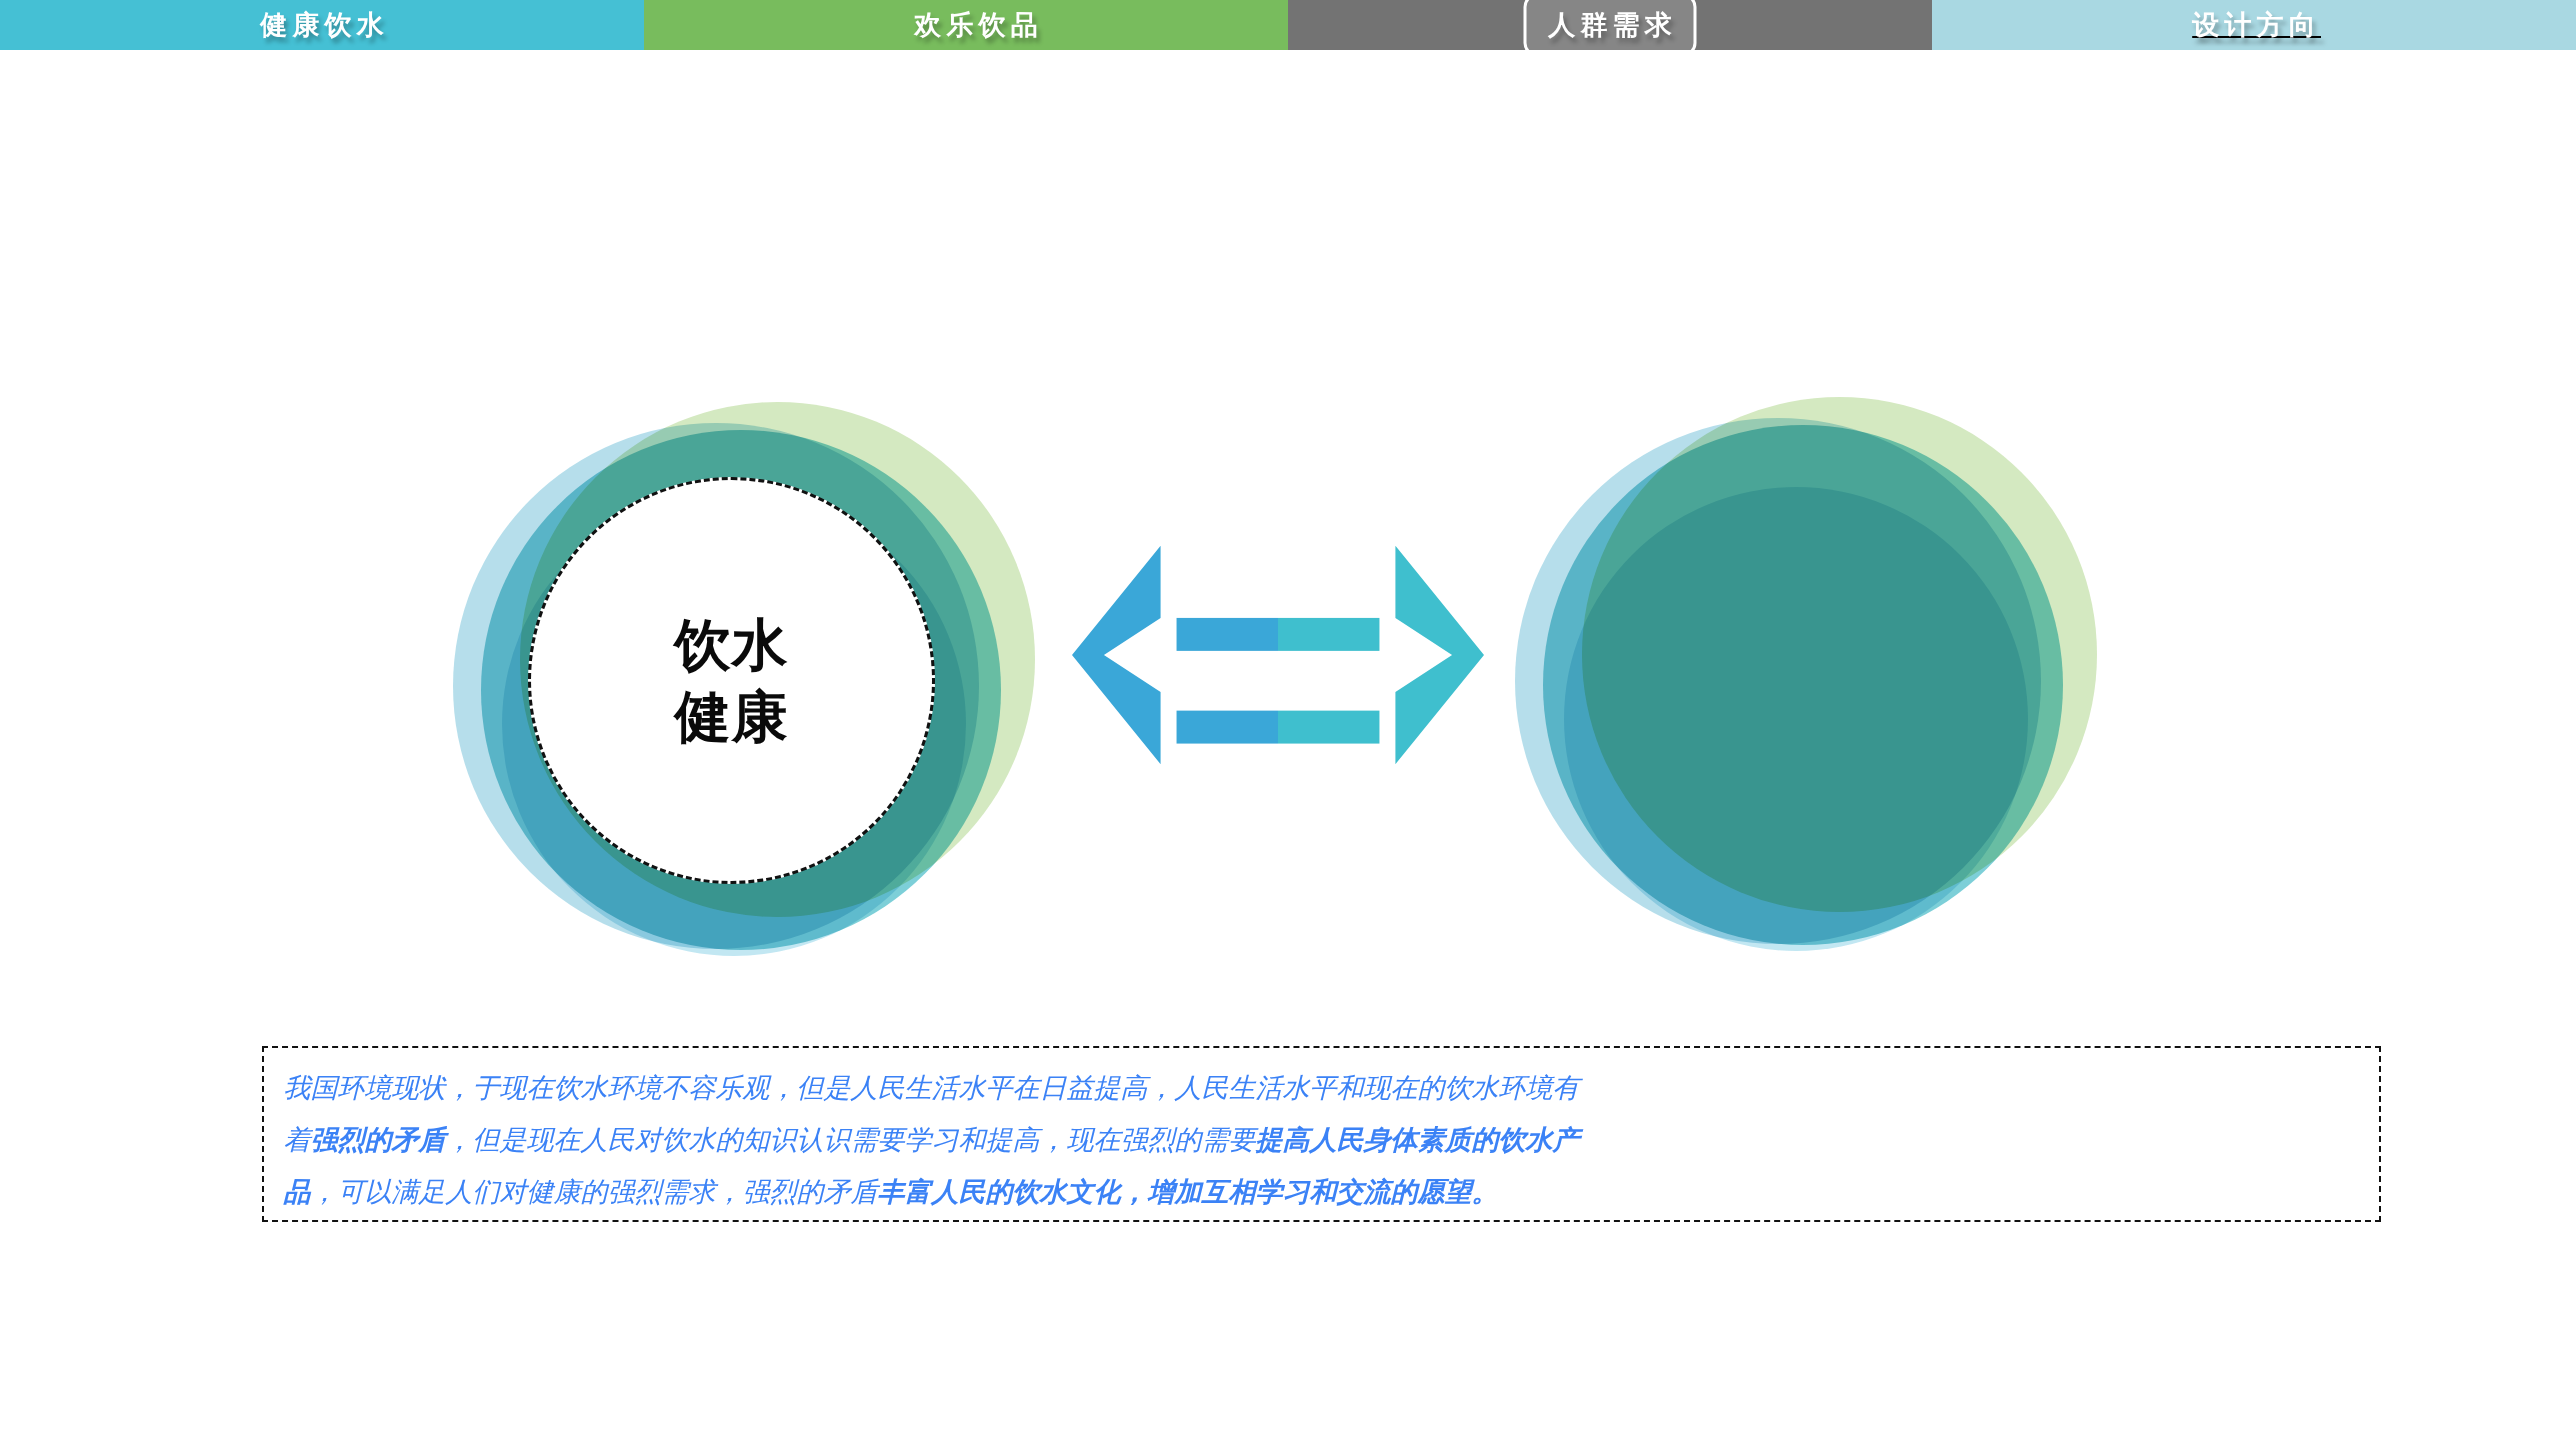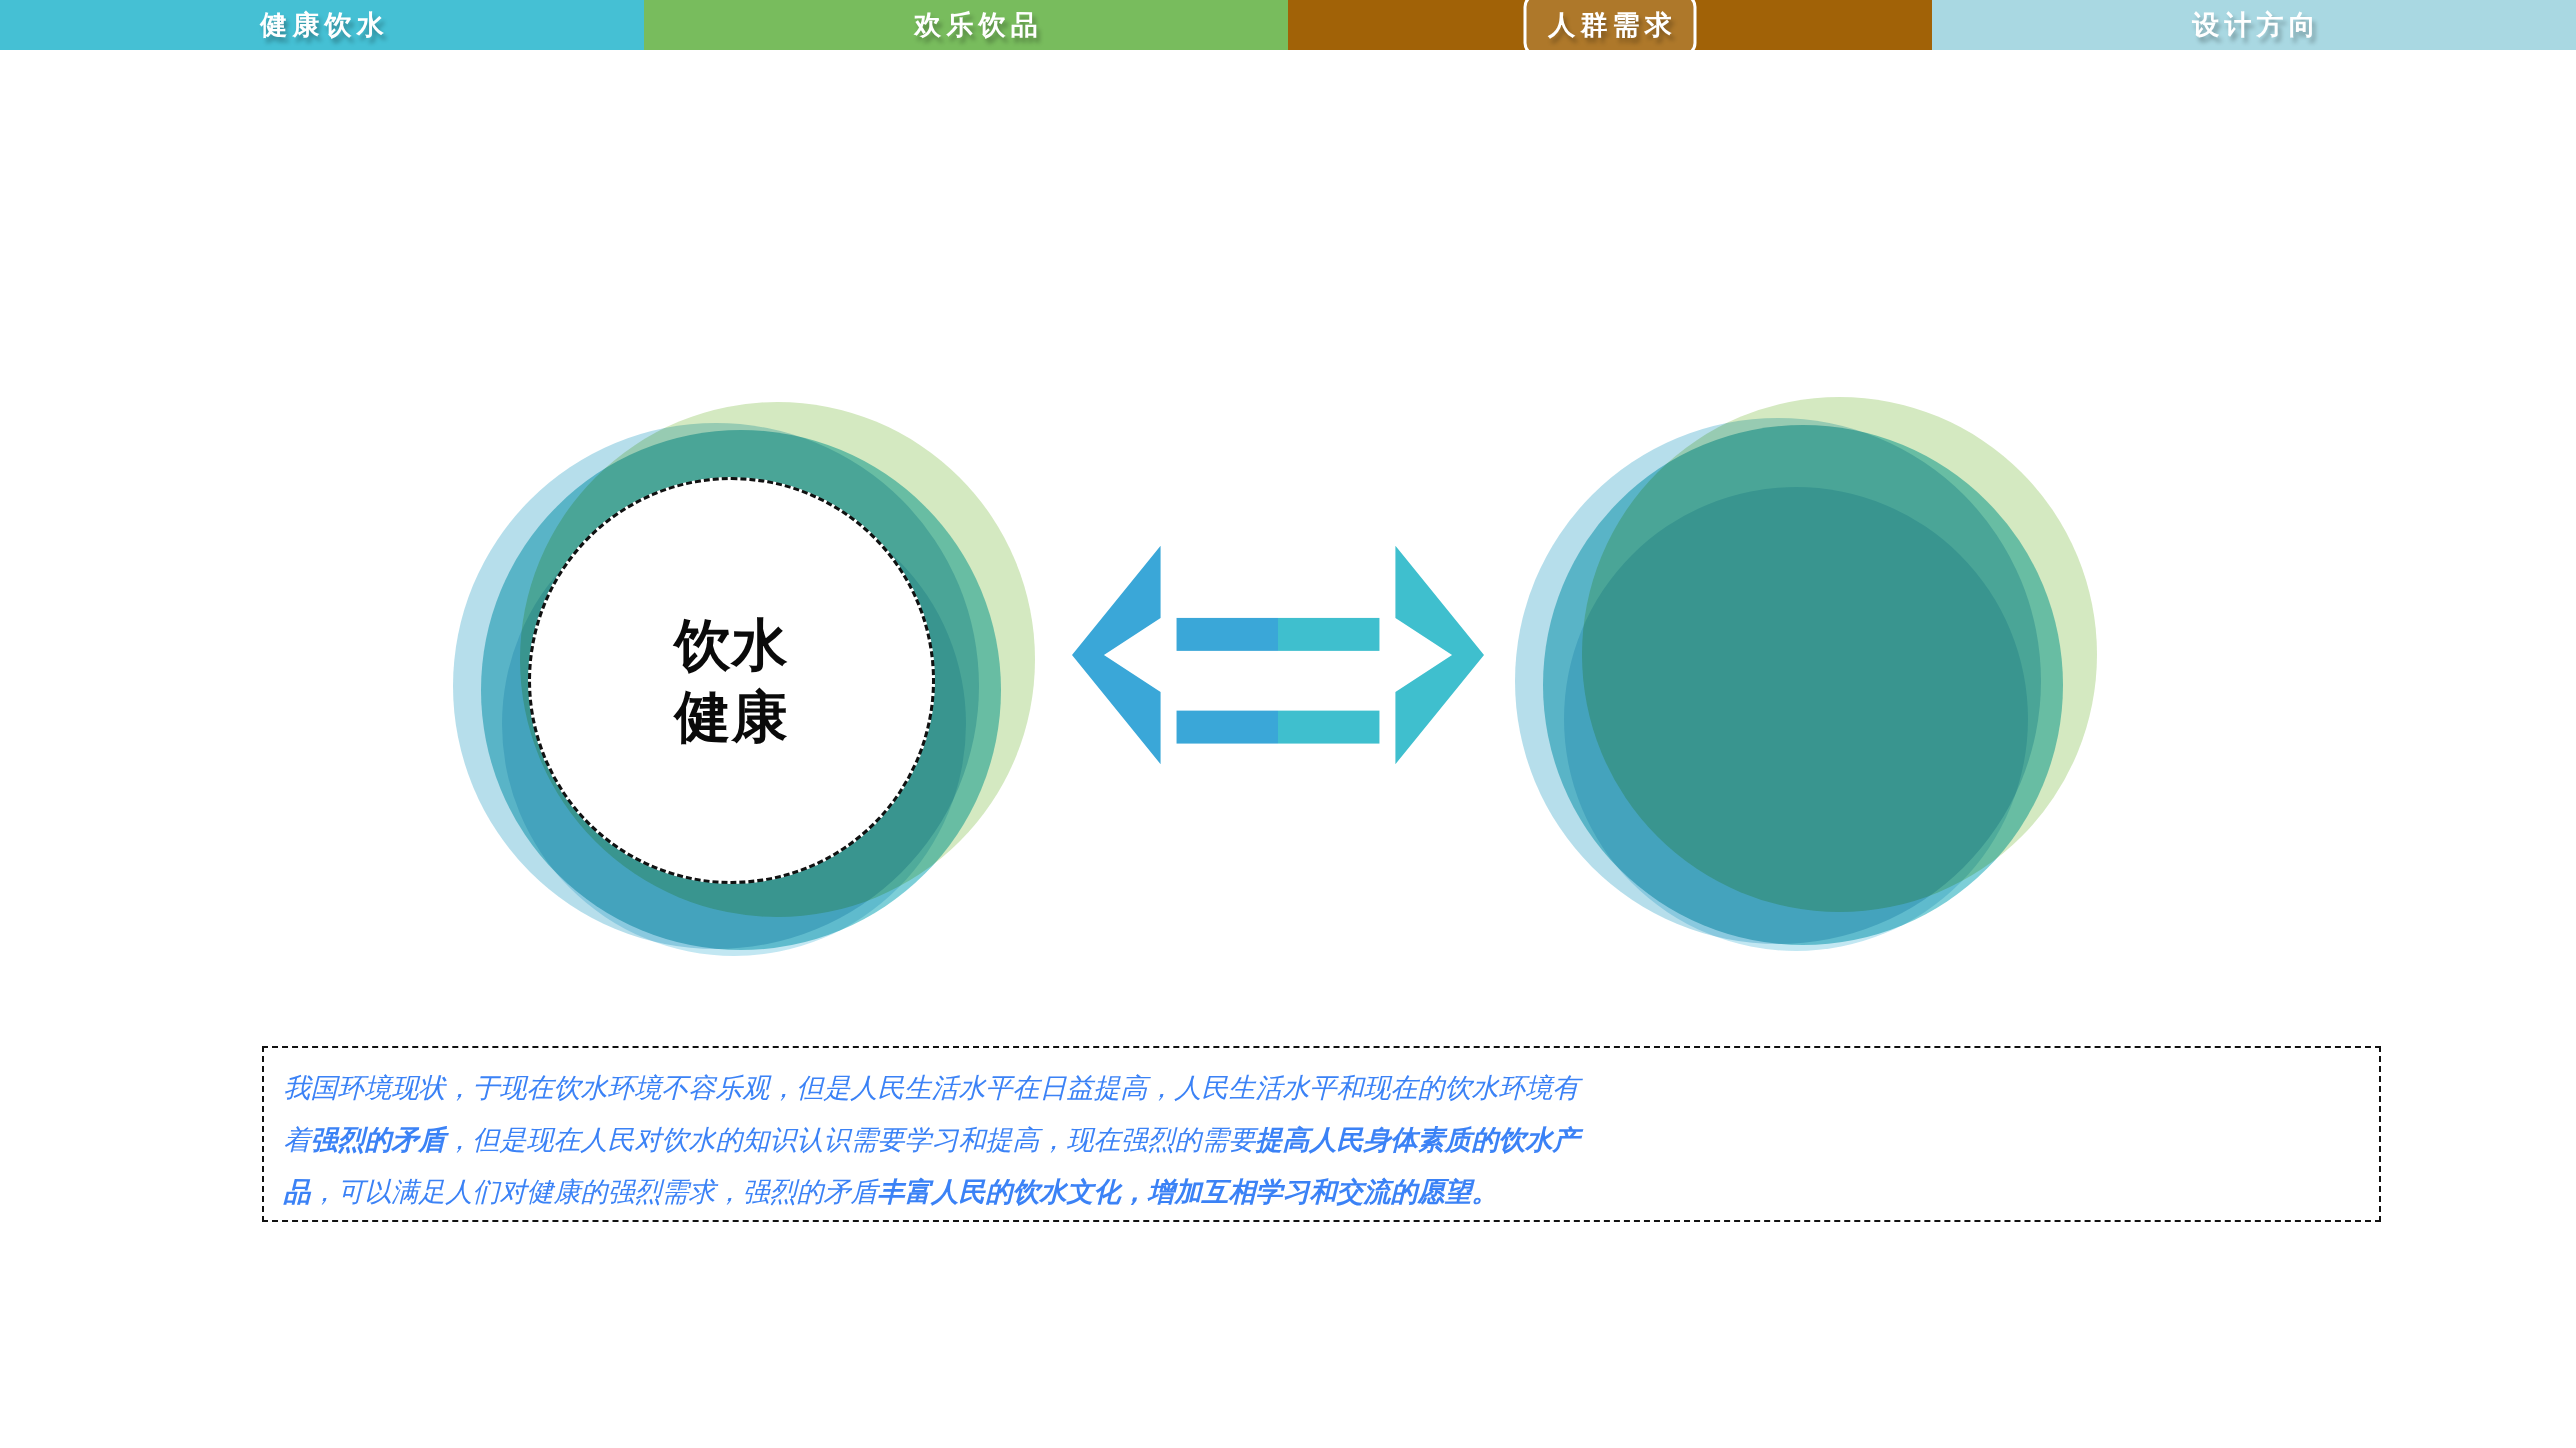--- a/index.html
+++ b/index.html
@@ -141,26 +141,26 @@
   <div class="navbar">
 
     <div class="nav-item" id="nav0" style="background: rgb(69, 192, 212);">
       <span class="nav-label">健康饮水</span>
     </div>
 
     <div class="nav-item" id="nav1" style="background: rgb(120, 188, 93); padding-left: 20px;">
       <span class="nav-label">欢乐饮品</span>
     </div>
 
-    <div class="nav-item active" id="nav2" style="background: #a16207;">
+    <div class="nav-item active" id="nav2" style="background: #737373;">
       <span class="nav-pill"></span>
       <span class="nav-label">人群需求</span>
     </div>
 
-    <div class="nav-item" id="nav3" style="background: rgb(169, 216, 226);">
+    <div class="nav-item" id="nav3" style="background: rgb(169, 216, 226); text-decoration: underline;">
       <span class="nav-label">设计方向</span>
     </div>
 
   </div>
 
   <div class="circle-group left">
     <div class="blob a"></div>
     <div class="blob b"></div>
     <div class="blob c"></div>
     <div class="blob d"></div>

